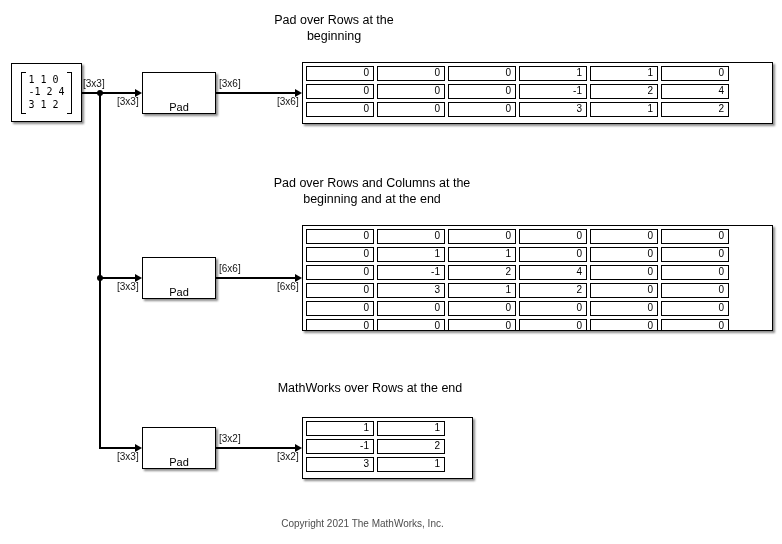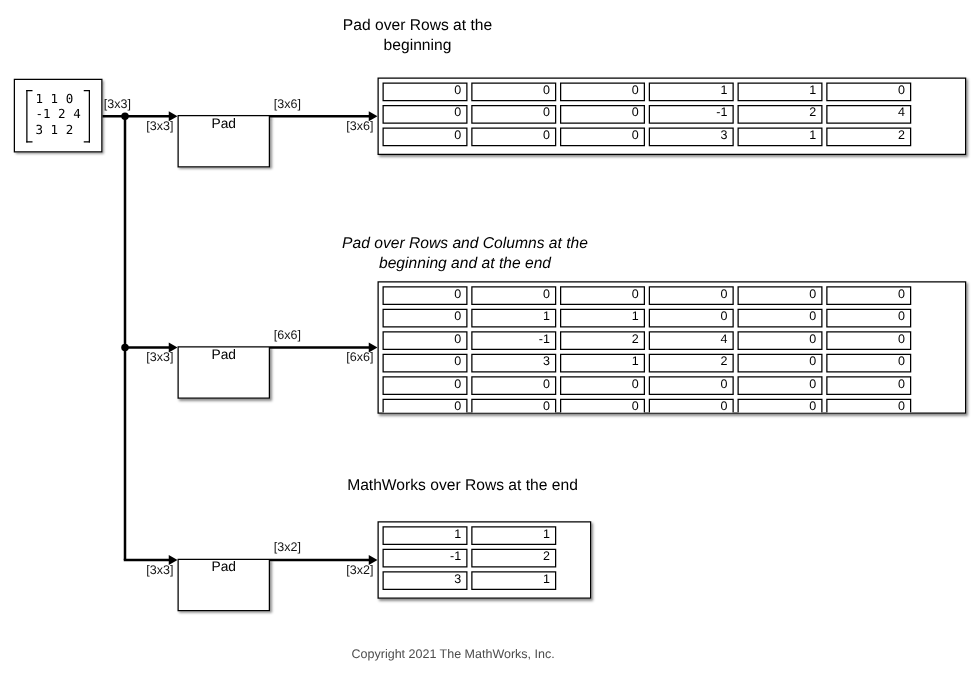--- a/index.html
+++ b/index.html
@@ -11,21 +11,21 @@
   }
   .title {
     position: absolute; font-size: 12.5px; line-height: 16px;
     text-align: center; white-space: pre-line; color: #000;
   }
   .sig { position: absolute; font-size: 10px; line-height: 12px; color: #141414; }
   .block {
     position: absolute; background: #fff; border: 1.5px solid #000;
     box-shadow: 1.5px 1.5px 2px rgba(0,0,0,0.45);
   }
-  .pad-block { display: flex; align-items: flex-start; justify-content: center; font-size: 11px; margin-top: 20px; }
+  .pad-block { display: flex; align-items: flex-end; justify-content: center; font-size: 11px; }
   .wire { position: absolute; background: #000; }
   .hwire { height: 1.5px; }
   .vwire { width: 1.5px; }
   .arrow {
     position: absolute; width: 0; height: 0;
     border-top: 4px solid transparent; border-bottom: 4px solid transparent;
     border-left: 7px solid #000;
   }
   .dot { position: absolute; width: 6px; height: 6px; border-radius: 50%; background: #000; }
   .display {
@@ -47,21 +47,21 @@
   .bracket { width: 5px; height: 42px; }
   .bl { border-left: 1.3px solid #000; border-top: 1.3px solid #000; border-bottom: 1.3px solid #000; }
   .br { border-right: 1.3px solid #000; border-top: 1.3px solid #000; border-bottom: 1.3px solid #000; }
   .copyright { position: absolute; font-size: 10px; color: #4d4d4d; text-align: center; }
 </style>
 </head>
 <body>
 
 <div class="title" style="left:234px; top:12px; width:200px;">Pad over Rows at the
 beginning</div>
-<div class="title" style="left:239px; top:186px; width:266px;font-style:italic;">Pad over Rows and Columns at the
+<div class="title" style="left:239px; top:175px; width:266px;">Pad over Rows and Columns at the
 beginning and at the end</div>
 <div class="title" style="left:250px; top:380px; width:240px;">MathWorks over Rows at the end</div>
 
 <div class="block constant" style="left:11px; top:63px; width:71px; height:59px;">
   <span class="bracket bl"></span>
   <pre class="matrix">1 1 0
 -1 2 4
 3 1 2</pre>
   <span class="bracket br"></span>
 </div>

